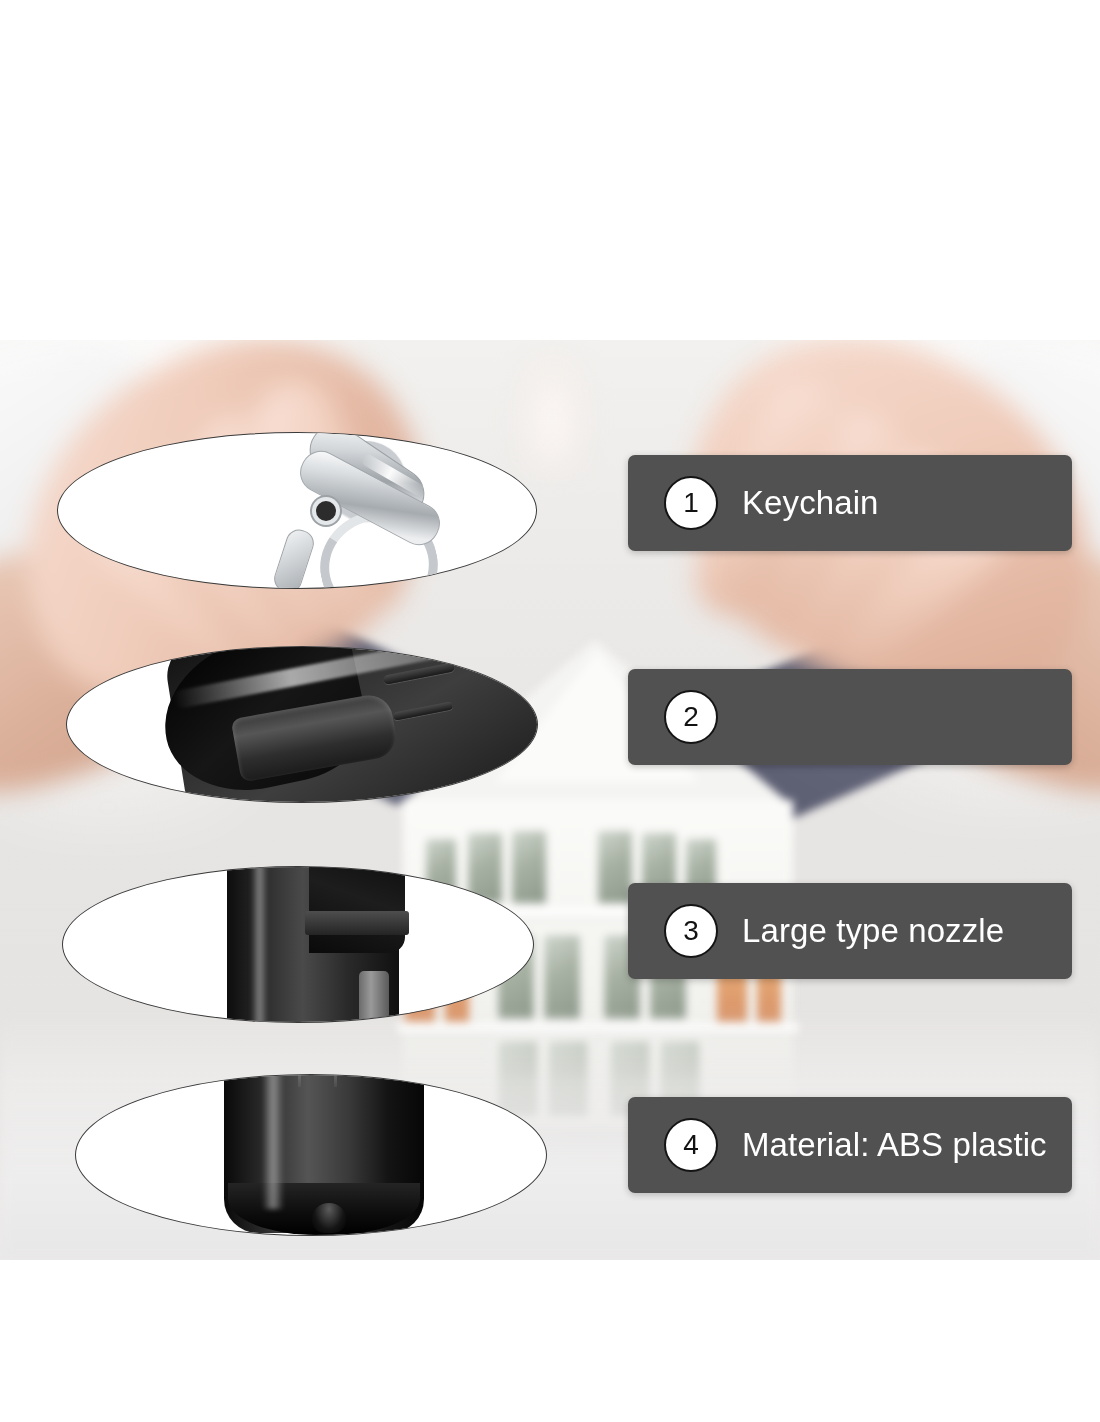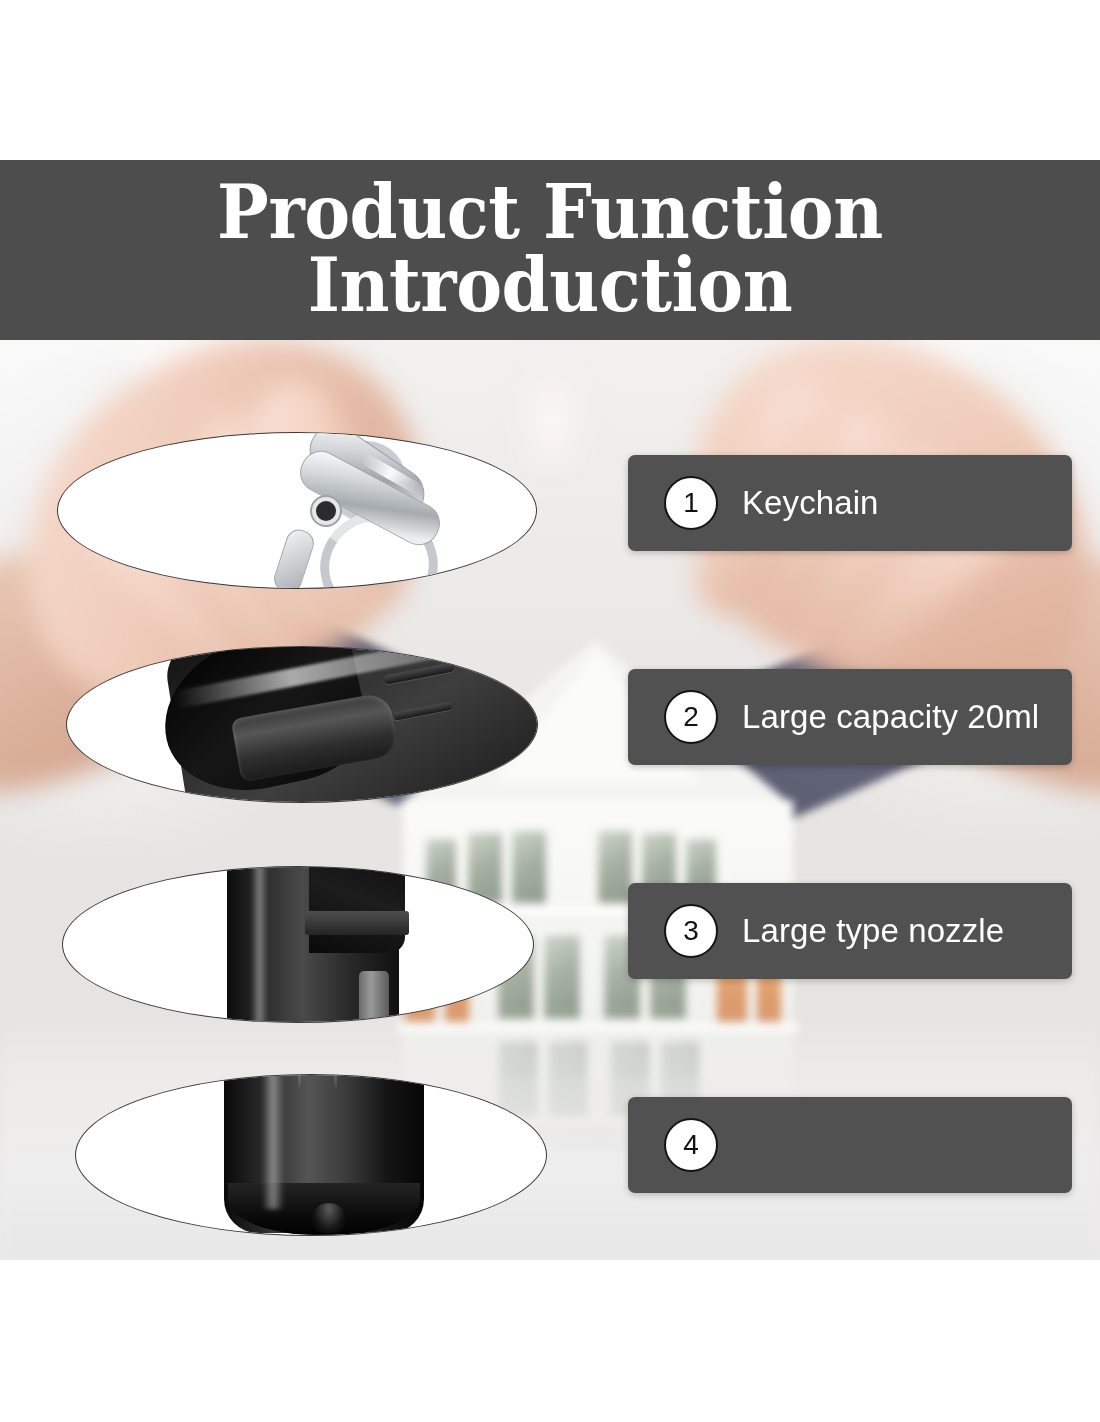--- a/index.html
+++ b/index.html
@@ -450,26 +450,20 @@
     width: 1100px; height: 162px;
     background: #ffffff;
     z-index: 12;
   }
 </style>
 </head>
 <body>
 
 <div id="canvas">
 
-  <div id="header-band">
-    <div id="header-title">
-      <span class="tline">Product Function</span>
-      <span class="tline">Introduction</span>
-    </div>
-  </div>
 
   <div id="photo-stage">
     <div class="bg-wash"></div>
     <div class="bg-light-left"></div>
     <div class="bg-light-right"></div>
 
     <div class="house">
       <div class="roof-dark-l"></div>
       <div class="roof-dark-r"></div>
       <div class="roof-main"></div>
@@ -566,25 +560,25 @@
     </div>
   </div>
 
   <div class="pill" id="pill-1">
     <div class="pill-badge">1</div>
     <div class="pill-label">Keychain</div>
   </div>
 
   <div class="pill" id="pill-2">
     <div class="pill-badge">2</div>
-    <div class="pill-label">Large capacity 20ml</div>
   </div>
 
   <div class="pill" id="pill-3">
     <div class="pill-badge">3</div>
     <div class="pill-label">Large type nozzle</div>
   </div>
 
   <div class="pill" id="pill-4">
     <div class="pill-badge">4</div>
+    <div class="pill-label">Material: ABS plastic</div>
   </div>
 
 </div>
 
 </body></html>

